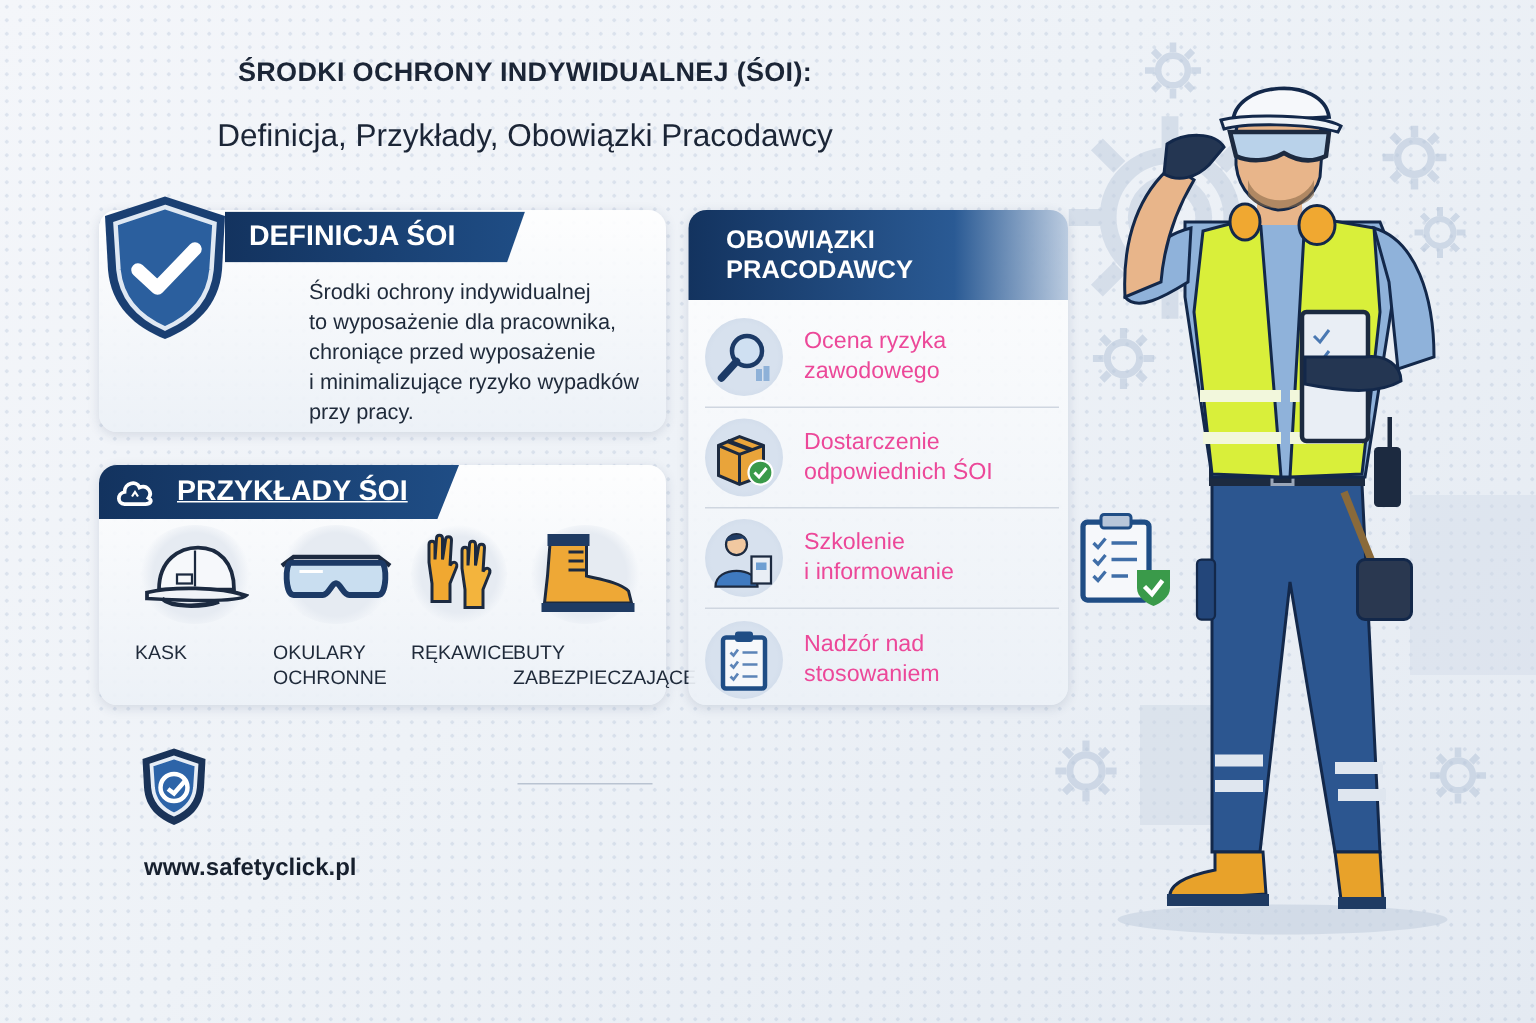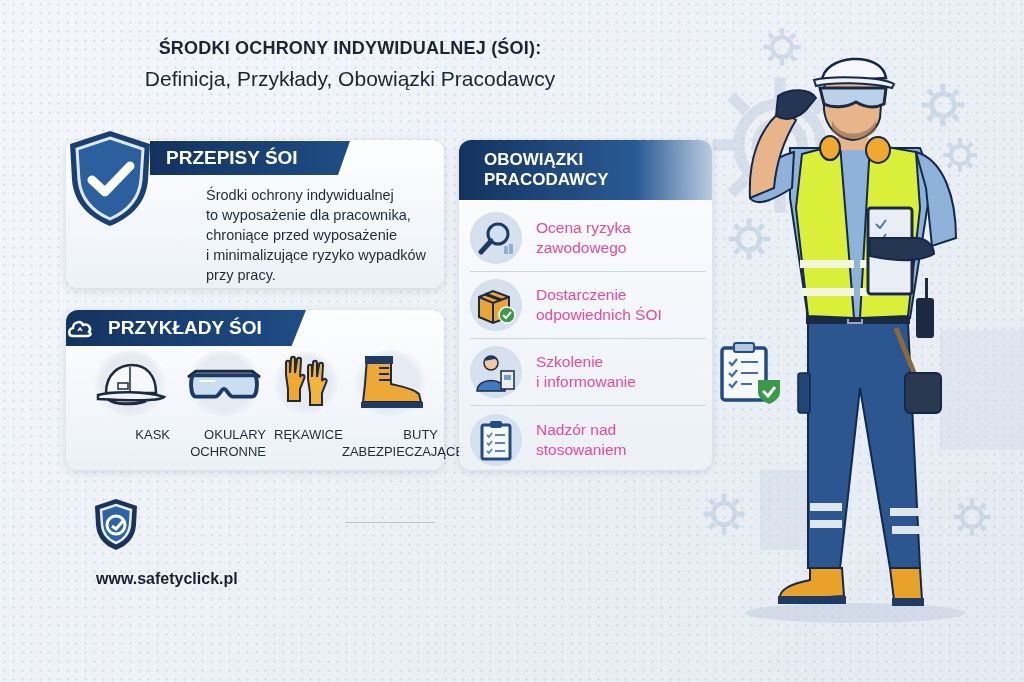--- a/index.html
+++ b/index.html
@@ -11,55 +11,55 @@
     color: #1c2a3f;
   }
   .dots {
     position: absolute; inset: 0;
     background-image: radial-gradient(rgba(150,170,200,0.25) 1px, transparent 1.2px);
     background-size: 9px 9px;
     pointer-events: none;
   }
   .title-block { position: absolute; left: 0; top: 38px; width: 700px; text-align: center; }
   .title-main { font-size: 18px; font-weight: 700; color: #1b2536; letter-spacing: 0.2px; }
-  .title-sub { font-size: 21px; font-weight: 400; color: #1b2536; margin-top: 8px; }
+  .title-sub { font-size: 21px; font-weight: 400; color: #1b2536; margin-top: 20px; }
 
   .card {
     position: absolute;
     background: linear-gradient(180deg, rgba(255,255,255,0.9), rgba(236,241,247,0.92));
     border-radius: 12px;
     box-shadow: 0 2px 8px rgba(40,60,100,0.15);
   }
   .card.def { left: 66px; top: 140px; width: 378px; height: 148px; }
   .card.ex { left: 66px; top: 310px; width: 378px; height: 160px; }
   .card.duty { left: 459px; top: 140px; width: 253px; height: 330px; }
 
   .ribbon {
     position: absolute; background: linear-gradient(90deg, #13335f, #1f4d85);
     color: #fff; font-weight: 700; display: flex; align-items: center;
     clip-path: polygon(0 0, 100% 0, 94% 100%, 0 100%);
   }
   .ribbon.def { left: 150px; top: 141px; width: 200px; height: 34px; font-size: 19px; padding-left: 16px; }
-  .ribbon.ex { left: 66px; top: 310px; width: 240px; height: 36px; font-size: 19px; border-top-left-radius: 12px; }
+  .ribbon.ex { left: 66px; top: 310px; width: 240px; height: 36px; font-size: 19px; padding-left: 10px; border-top-left-radius: 12px; text-decoration: underline; }
   .ribbon.duty {
     left: 459px; top: 140px; width: 253px; height: 60px; font-size: 17px; padding-left: 25px;
     line-height: 1.2; clip-path: none; border-top-left-radius: 12px; border-top-right-radius: 12px;
     background: linear-gradient(90deg, #13335f, #2a5a94 70%, rgba(90,130,180,0.4));
   }
   .ribbon .cloud { width: 28px; height: 22px; margin-right: 14px; }
 
   .shield-big { position: absolute; left: 64px; top: 128px; width: 92px; height: 100px; }
 
   .def-text {
     position: absolute; left: 164px; top: 185px; width: 260px;
     font-size: 14.5px; line-height: 20px; color: #1f2a3a; margin-left: 42px;
   }
 
   .ex-items { position: absolute; left: 90px; top: 350px; width: 350px; height: 110px; }
-  .ex-item { position: absolute; text-align: right; }
+  .ex-item { position: absolute; text-align: left; }
   .ex-item .icon-circle {
     width: 76px; height: 66px; border-radius: 50%;
     background: radial-gradient(circle, #e6ebf2 55%, rgba(220,228,238,0) 72%);
     display: flex; align-items: center; justify-content: center; margin: 0 auto;
   }
   .ex-item .lbl { font-size: 13px; color: #1f2a3a; line-height: 17px; margin-top: 10px; white-space: nowrap; }
 
   .duty-list { position: absolute; left: 470px; top: 205px; width: 236px; }
   .duty-row {
     display: flex; align-items: center; height: 67px;
@@ -137,21 +137,21 @@
 <div style="position:absolute;left:760px;top:470px;width:60px;height:80px;background:#cdd7e4;opacity:0.5"></div>
 <div style="position:absolute;left:940px;top:330px;width:84px;height:120px;background:#d3dce8;opacity:0.45"></div>
 
 <div class="title-block">
   <div class="title-main">ŚRODKI OCHRONY INDYWIDUALNEJ (ŚOI):</div>
   <div class="title-sub">Definicja, Przykłady, Obowiązki Pracodawcy</div>
 </div>
 
 <div class="card def"></div>
 <div class="ribbon def">
-    <span>PRZEPISY ŚOI</span>
+    <span>DEFINICJA ŚOI</span>
   </div>
 <svg class="shield-big" viewBox="0 0 92 100">
   <path d="M46 3 L86 16 L84 52 C82 76 66 90 46 98 C26 90 10 76 8 52 L6 16 Z" fill="#1a3f72"></path>
   <path d="M46 10 L79 21 L77 52 C75 72 62 84 46 91 C30 84 17 72 15 52 L13 21 Z" fill="#2b5f9e" stroke="#dfe8f3" stroke-width="3"></path>
   <path d="M28 52 L41 64 L66 38" fill="none" stroke="#ffffff" stroke-width="9" stroke-linecap="round" stroke-linejoin="round"></path>
 </svg>
 <div class="def-text">
   <div>Środki ochrony indywidualnej</div>
   <div>to wyposażenie dla pracownika,</div>
   <div>chroniące przed wyposażenie</div>

